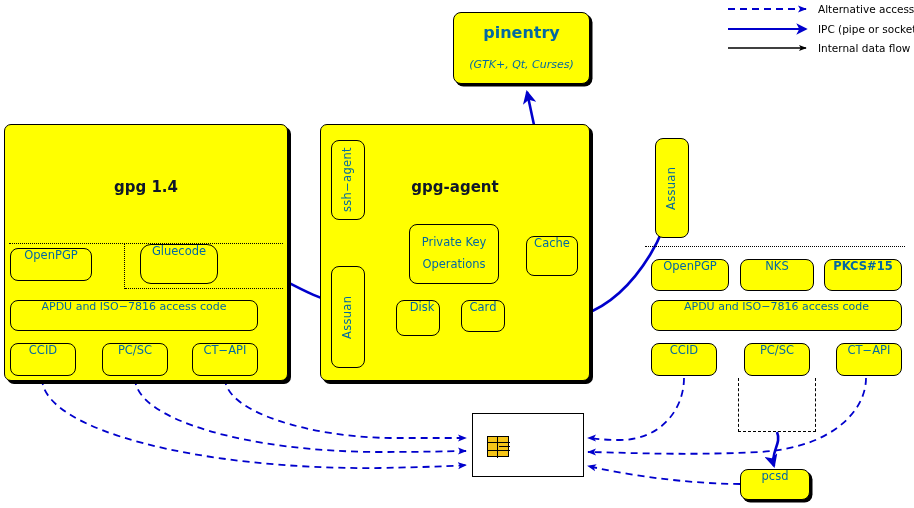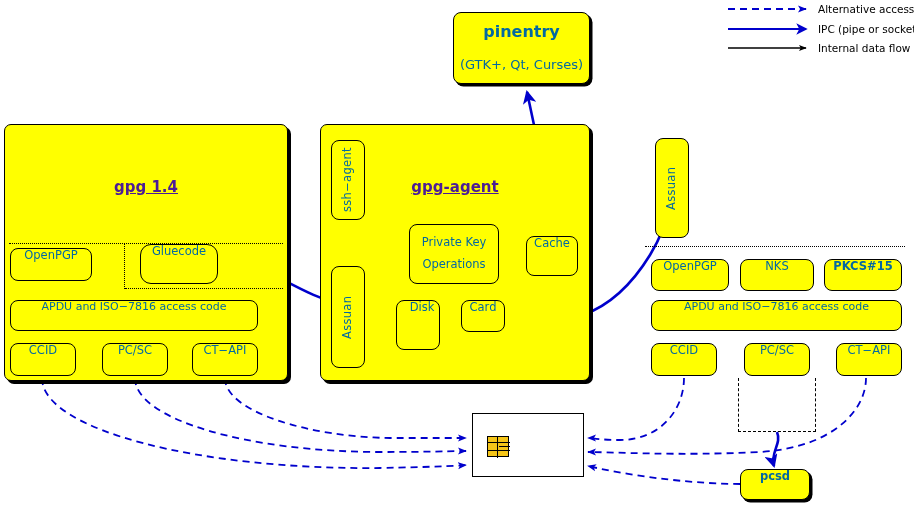--- a/index.html
+++ b/index.html
@@ -25,21 +25,21 @@
   .shadow{box-shadow:2.5px 2.5px 0 0 #000000;}
 
   
   .app{
     position:absolute;background:#ffff00;border:1.6px solid #000000;
     border-radius:7px;box-sizing:border-box;
     box-shadow:3px 3px 0 0 #000000;
   }
   .app-title{
     position:absolute;width:100%;text-align:center;
-    font-weight:bold;font-size:15px;color:#4c1d95;text-decoration:underline;
+    font-weight:bold;font-size:15px;color:#0f172a;
   }
 
   
   .lbl{font-size:11.5px;white-space:nowrap;}
   .lbl-sm{font-size:11px;white-space:nowrap;}
   .vert{
     writing-mode:vertical-rl;transform:rotate(180deg);
     font-size:11.5px;white-space:nowrap;letter-spacing:.3px;
   }
   .two-line{font-size:11.5px;line-height:1.9;}
@@ -61,21 +61,21 @@
   }
   .chip{
     position:absolute;background:#f5c518;border:1.4px solid #000;
     box-sizing:border-box;
   }
   .chip-h{position:absolute;background:#000;height:1.4px;}
   .chip-v{position:absolute;background:#000;width:1.4px;}
 
   
   .pinentry-title{font-weight:bold;font-size:16px;}
-  .pinentry-sub{font-size:13px;margin-top:17px;}
+  .pinentry-sub{font-size:11px;margin-top:17px;font-style:italic;}
 
   
   .legend{position:absolute;left:722px;top:0px;width:192px;height:58px;}
   .legend-row{position:absolute;left:0;width:192px;height:18px;}
   .legend-text{
     position:absolute;left:96px;top:0;font-size:10.5px;color:#000;
     white-space:nowrap;line-height:18px;
   }
 </style>
 </head>
@@ -185,21 +185,21 @@
   <div class="node rounded" style="left:331px;top:266px;width:34px;height:102px;">
     <span class="vert">Assuan</span>
   </div>
   <div class="node rounded" style="left:409px;top:224px;width:90px;height:60px;flex-direction:column;">
     <div class="two-line">Private Key</div>
     <div class="two-line">Operations</div>
   </div>
   <div class="node rounded" style="left:526px;top:236px;width:52px;height:40px;">
     <span class="lbl">Cache</span>
   </div>
-  <div class="node rounded" style="left:396px;top:300px;width:44px;height:50px;padding-left:8px;">
+  <div class="node rounded" style="left:396px;top:300px;width:44px;height:36px;padding-left:8px;">
     <span class="lbl">Disk</span>
   </div>
   <div class="node rounded" style="left:461px;top:300px;width:44px;height:32px;">
     <span class="lbl">Card</span>
   </div>
 
   <div class="node rounded" style="left:655px;top:138px;width:34px;height:100px;">
     <span class="vert">Assuan</span>
   </div>
   <div class="dotted-region" style="left:645px;top:246px;width:260px;height:1px;border-left:none;border-right:none;border-bottom:none;"></div>
@@ -221,21 +221,21 @@
   </div>
   <div class="node rounded" style="left:744px;top:343px;width:66px;height:33px;">
     <span class="lbl">PC/SC</span>
   </div>
   <div class="node rounded" style="left:836px;top:343px;width:66px;height:33px;">
     <span class="lbl">CT−API</span>
   </div>
 
   <div class="dashed-region" style="left:738px;top:378px;width:78px;height:54px;border-top:none;"></div>
 
-  <div class="node rounded shadow" style="left:740px;top:469px;width:70px;height:31px;font-weight:bold;">
+  <div class="node rounded shadow" style="left:740px;top:469px;width:70px;height:31px;">
     <span class="lbl">pcsd</span>
   </div>
 
   <div class="smartcard" style="left:472px;top:413px;width:112px;height:64px;">
     <div class="chip" style="left:14px;top:22px;width:22px;height:21px;">
       <div class="chip-h" style="left:0px;top:5px;width:22px;"></div>
       <div class="chip-h" style="left:0px;top:13px;width:22px;"></div>
       <div class="chip-v" style="left:9px;top:0px;height:21px;"></div>
       <div class="chip-h" style="left:11px;top:9px;width:11px;"></div>
     </div>

